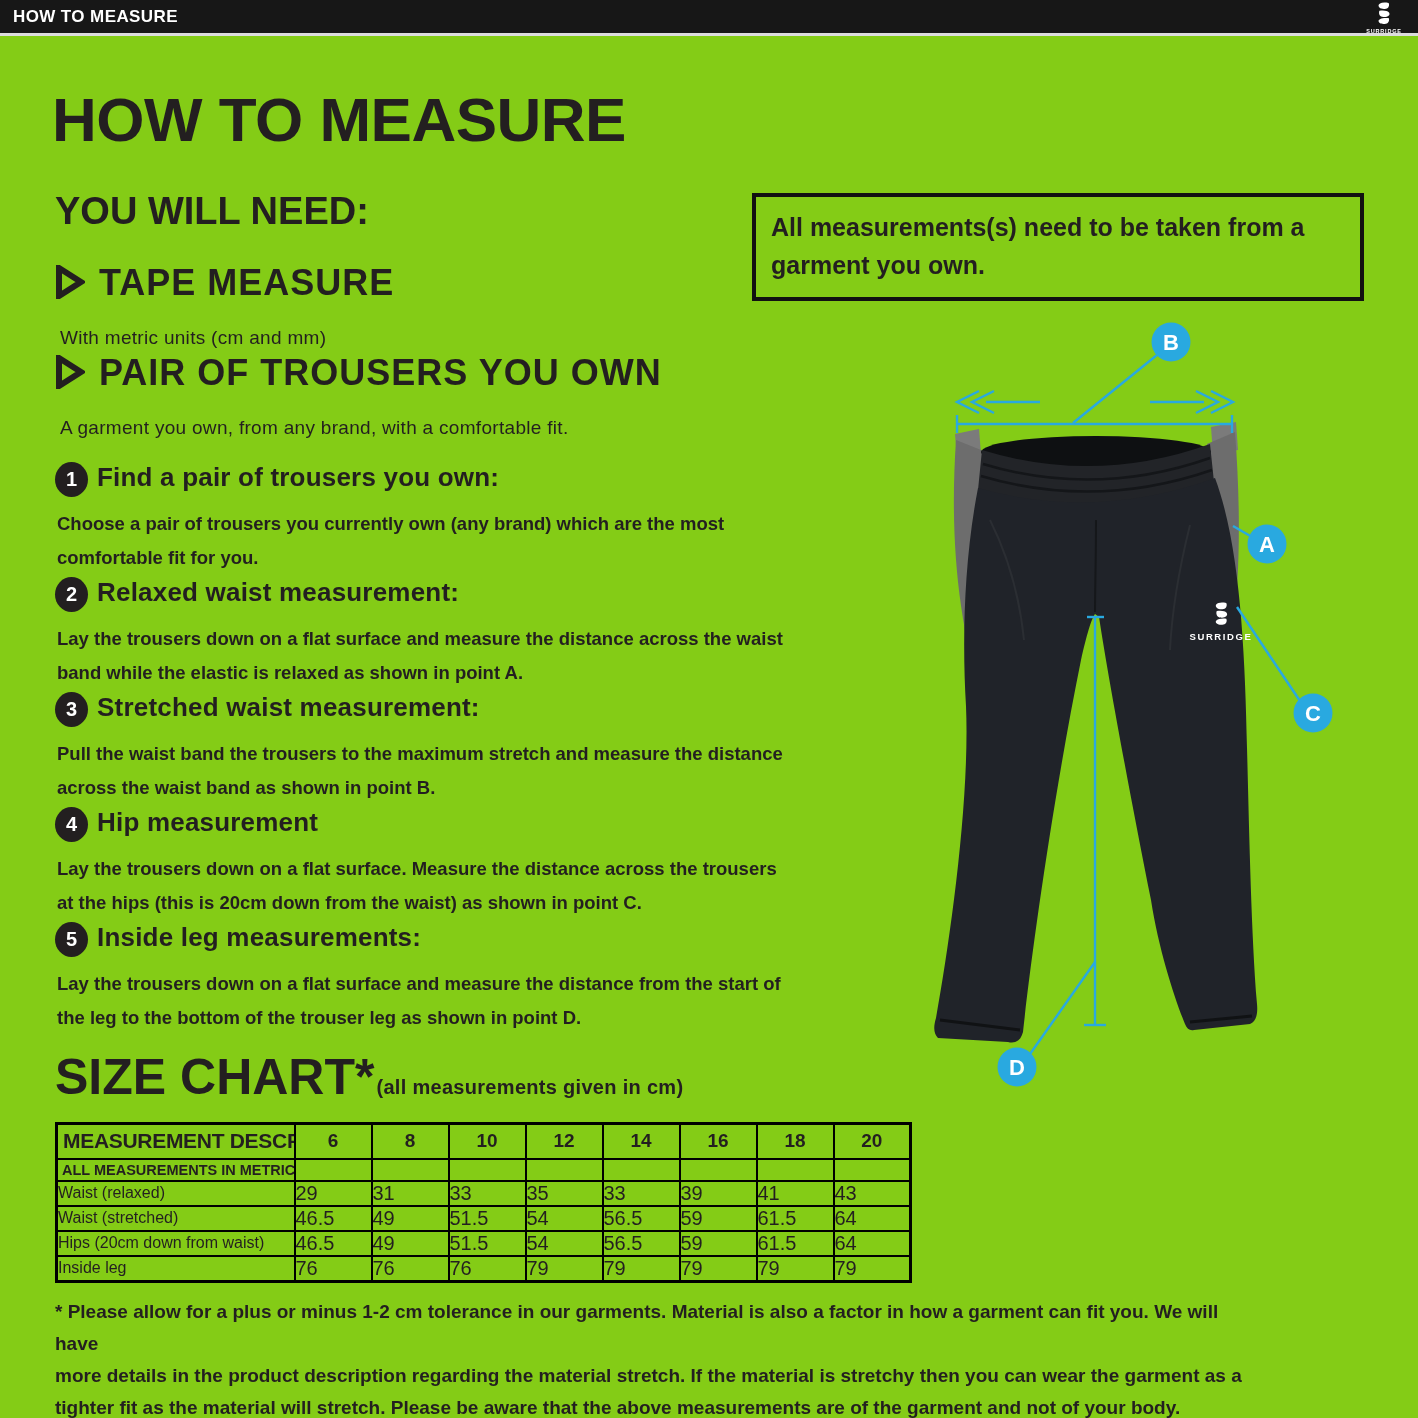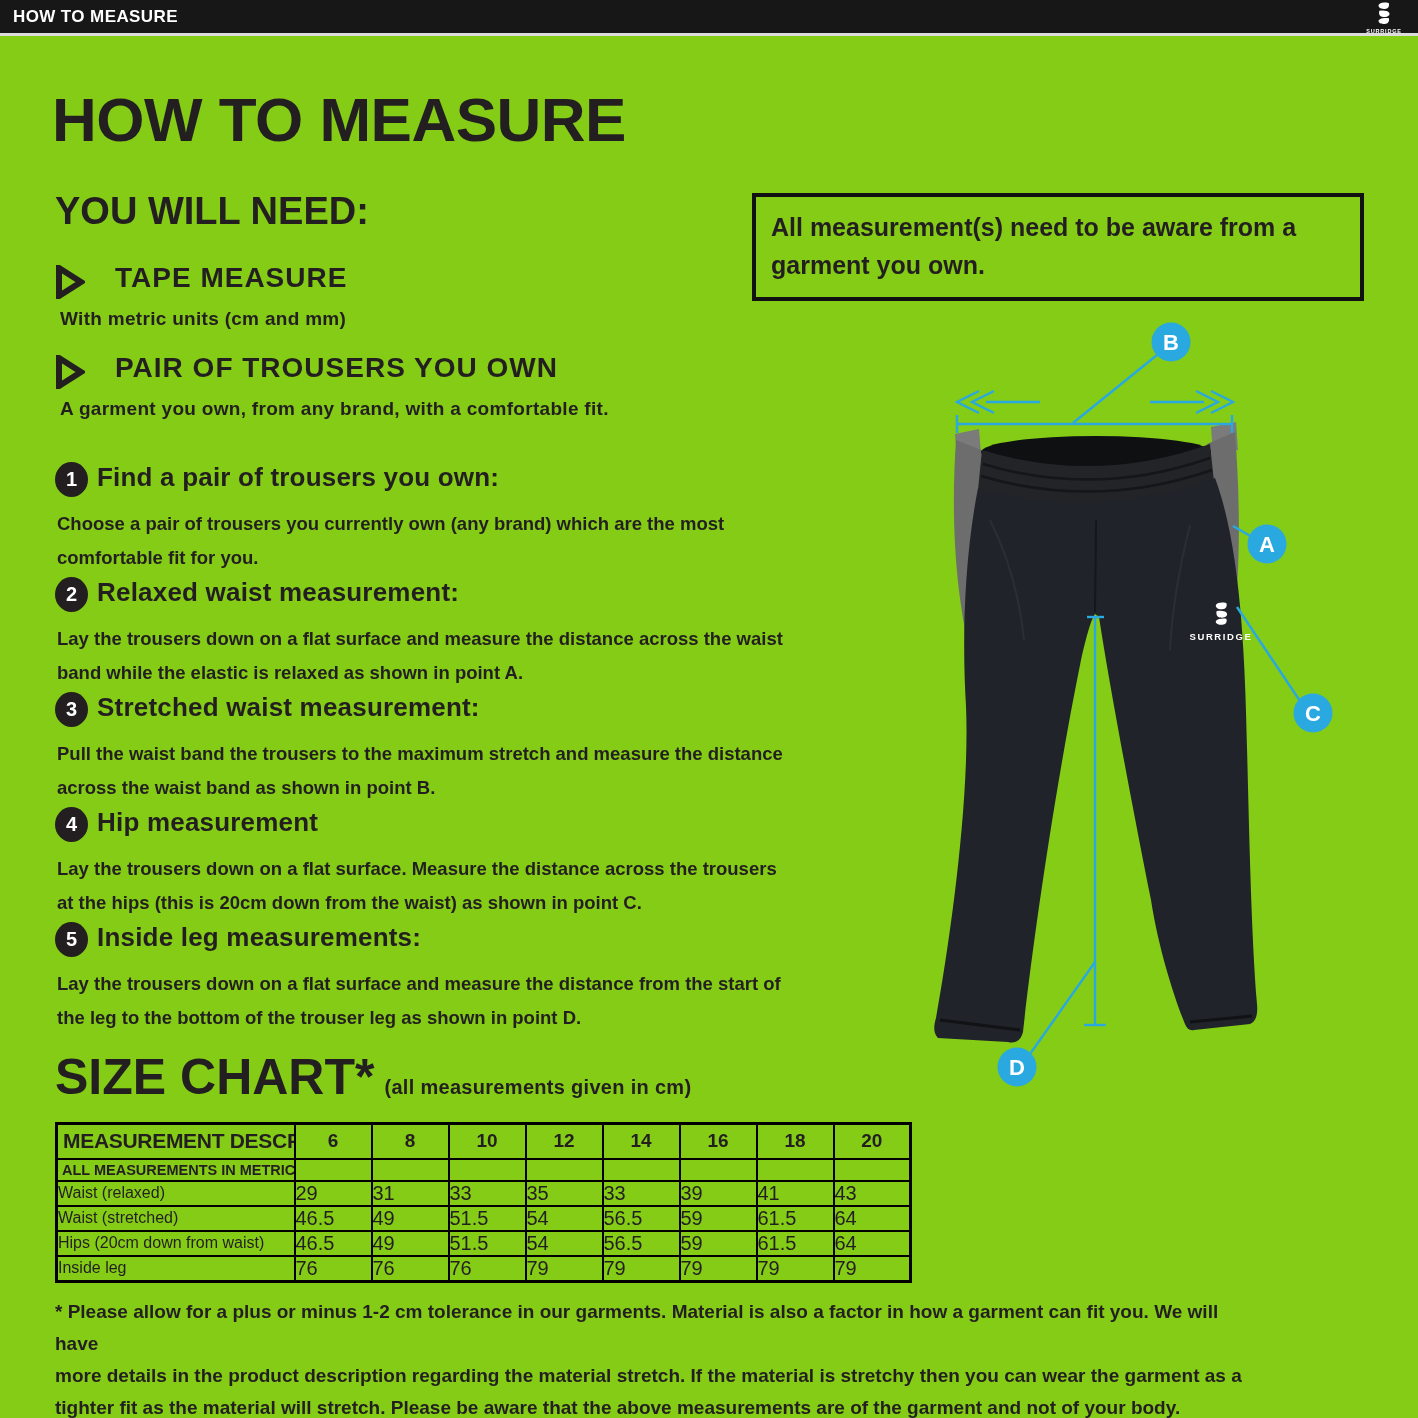--- a/index.html
+++ b/index.html
@@ -11,36 +11,36 @@
   .topbar-title{position:absolute;left:13px;top:7px;color:#fff;font-size:17px;font-weight:bold;
           letter-spacing:.4px;}
   .topbar-brand{position:absolute;right:8px;top:2px;width:52px;text-align:center;color:#fff;}
   .topbar-brand .brand-text{font-size:5.5px;font-weight:bold;letter-spacing:.8px;margin-top:0px;}
   
   .h1{position:absolute;left:52px;top:84px;font-size:62px;font-weight:900;letter-spacing:-.5px;}
   .h2{position:absolute;left:55px;top:190px;font-size:38px;font-weight:900;}
   
   .need{position:absolute;left:55px;}
   .need .tri{position:absolute;left:0;top:3px;}
-  .need .nlabel{margin-left:60px;font-size:28px;font-weight:900;letter-spacing:1px;}
-  .need .ndesc{margin-left:5px;margin-top:14px;font-size:19px;font-weight:bold;letter-spacing:.3px;}
+  .need .nlabel{margin-left:44px;font-size:36px;font-weight:900;letter-spacing:1px;}
+  .need .ndesc{margin-left:5px;margin-top:23px;font-size:19px;font-weight:normal;letter-spacing:.3px;}
   .need1{top:262px;} .need2{top:352px;}
   
   .notebox{position:absolute;left:752px;top:193px;width:612px;height:108px;border:4px solid #111;
            box-sizing:border-box;padding:12px 15px;font-size:25px;font-weight:bold;line-height:1.5;}
   
   .step{position:absolute;left:55px;width:780px;}
   .badge{position:absolute;left:0;top:0;width:33px;height:35px;border-radius:50%;background:#231f20;
          color:#fff;font-size:20px;font-weight:bold;text-align:center;line-height:35px;}
   .stitle{margin-left:42px;font-size:26px;font-weight:900;letter-spacing:.2px;}
   .sbody{margin-left:2px;margin-top:14px;width:726px;font-size:18.5px;font-weight:bold;line-height:33.5px;}
   .step1{top:462px;} .step2{top:577px;} .step3{top:692px;} .step4{top:807px;} .step5{top:922px;}
   
   .sc-head{position:absolute;left:55px;top:1048px;font-size:50px;font-weight:900;}
-  .sc-sub{font-size:20px;font-weight:bold;letter-spacing:.3px;margin-left:10px;}
+  .sc-sub{font-size:20px;font-weight:bold;letter-spacing:.3px;margin-left:2px;}
   .sc-table{position:absolute;left:55px;top:1122px;}
   table{border-collapse:collapse;table-layout:fixed;width:857px;}
   table,td,th{border:2px solid #000;}
   table{border-width:3px;}
   th,td{padding:0;vertical-align:middle;overflow:hidden;white-space:nowrap;}
   col.c0{width:238px;} col.cn{width:77px;}
   tr.hrow{height:35px;} tr.rrow{height:22px;}
   .th-desc{font-size:21px;font-weight:bold;text-align:left;padding-left:5px;letter-spacing:-.3px;}
   .th-num{font-size:19px;font-weight:bold;text-align:center;}
   .td-metric{font-size:14.5px;font-weight:bold;text-align:left;padding-left:4px;}
@@ -87,21 +87,21 @@
   </div>
 
   <div class="need need2">
     <svg class="tri" width="30" height="34" viewBox="0 0 30 34">
       <polygon points="4,3 26,17 4,31" fill="none" stroke="#231f20" stroke-width="6" stroke-linejoin="miter"></polygon>
     </svg>
     <div class="nlabel">PAIR OF TROUSERS YOU OWN</div>
     <div class="ndesc">A garment you own, from any brand, with a comfortable fit.</div>
   </div>
 
-  <div class="notebox">All measurement(s) need to be aware from a garment you own.</div>
+  <div class="notebox">All measurements(s) need to be taken from a garment you own.</div>
 
   <div class="step step1">
     <div class="badge">1</div>
     <div class="stitle">Find a pair of trousers you own:</div>
     <div class="sbody">Choose a pair of trousers you currently own (any brand) which are the most comfortable fit for you.</div>
   </div>
   <div class="step step2">
     <div class="badge">2</div>
     <div class="stitle">Relaxed waist measurement:</div>
     <div class="sbody">Lay the trousers down on a flat surface and measure the distance across the waist band while the elastic is relaxed as shown in point A.</div>

